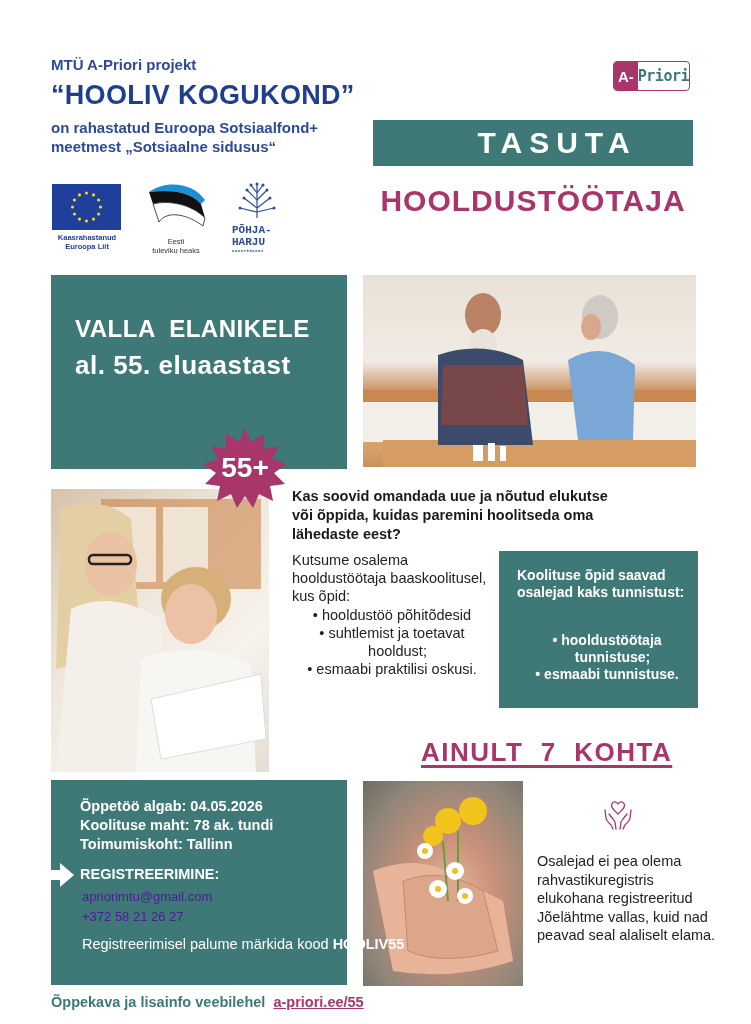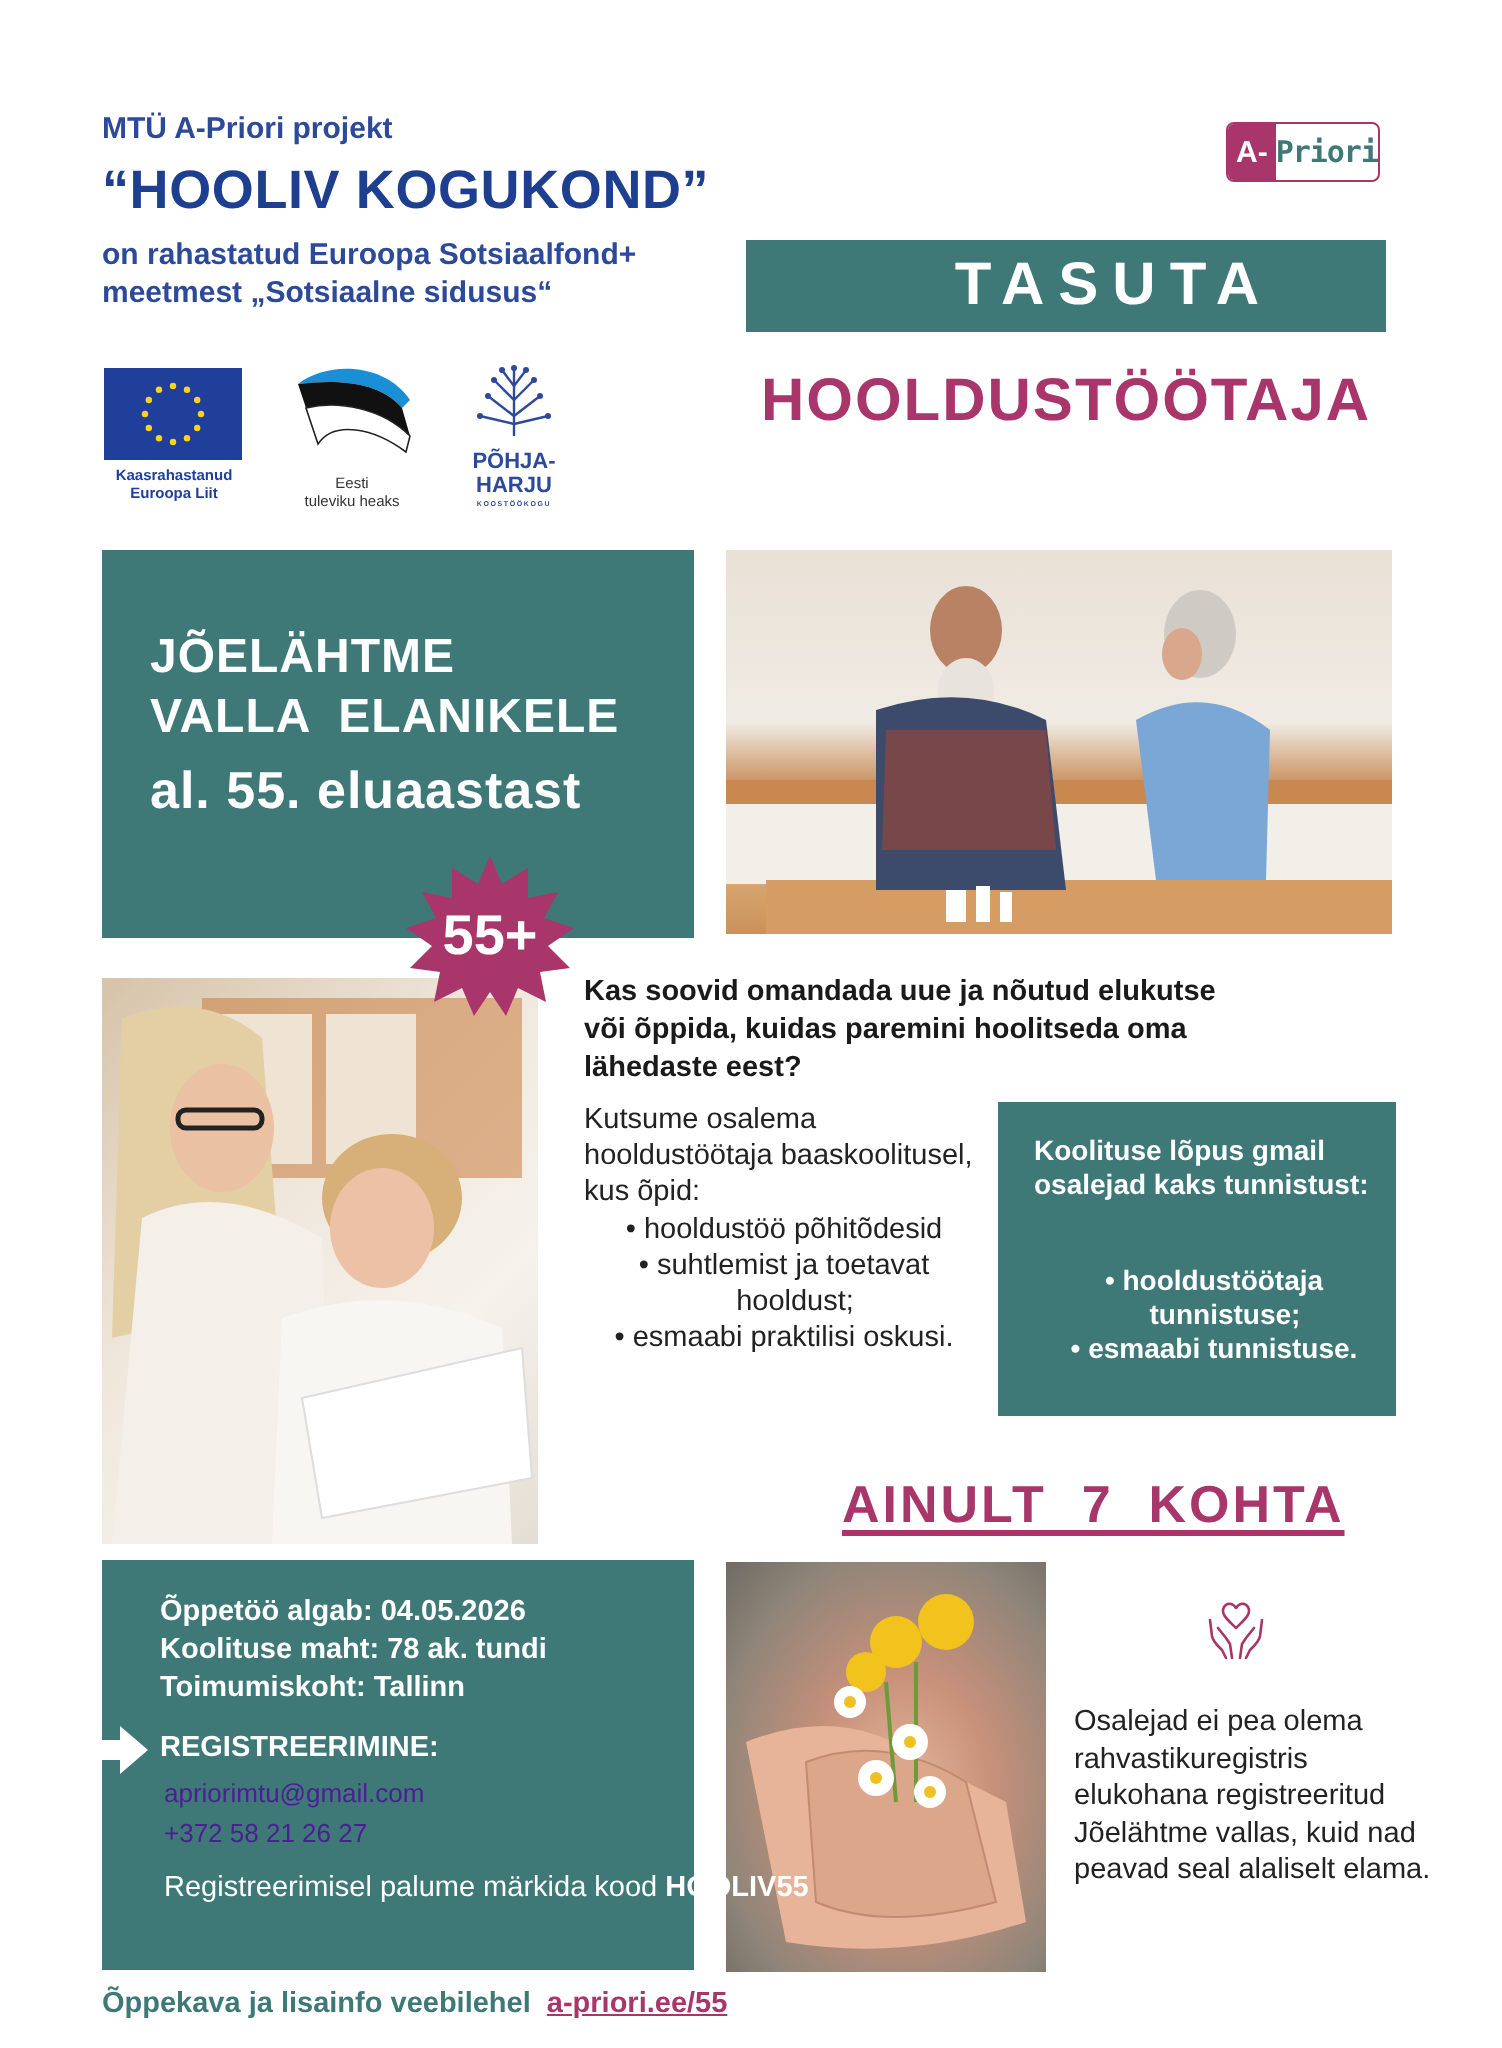--- a/index.html
+++ b/index.html
@@ -140,40 +140,39 @@
         <circle cx="12" cy="18" r="1.5"></circle>
         <circle cx="38" cy="18" r="1.5"></circle>
       <circle cx="15" cy="10" r="1.5"></circle>
         <circle cx="35" cy="10" r="1.5"></circle>
         <circle cx="8" cy="28" r="1.5"></circle>
       <circle cx="42" cy="28" r="1.5"></circle>
         <circle cx="19" cy="5" r="1.5"></circle>
         <circle cx="31" cy="5" r="1.5"></circle>
     </g>
   </svg>
-  <div style="text-align:center;color:#2d4a9a;font-weight:bold;font-size:11px;line-height:12px;">
+  <div style="text-align:left;color:#2d4a9a;font-weight:bold;font-size:11px;line-height:12px;font-family:Liberation Mono, monospace;">
     <div>PÕHJA-</div>
     <div>HARJU</div>
     <div style="font-size:3.5px;letter-spacing:0.8px;line-height:6px;">KOOSTÖÖKOGU</div>
   </div>
 </div>
 
 <div class="abs apriori">
   <span class="a">A-</span>
   <span class="p">Priori</span>
 </div>
 
 <div class="abs tasuta">TASUTA</div>
 <div class="abs course-title">
   <div>HOOLDUSTÖÖTAJA</div>
 </div>
 
 <div class="abs target-box"></div>
 <div class="abs target-text">
-  <div>JÕELÄHTME</div>
   <div style="white-space:pre;">VALLA  ELANIKELE</div>
   <div class="target-age">al. 55. eluaastast</div>
 </div>
 
 <div class="abs photo photo1">
   <svg width="333" height="192" viewBox="0 0 333 192">
     <rect x="0" y="115" width="333" height="12" fill="#c8884f"></rect>
     <rect x="0" y="127" width="333" height="40" fill="#f2eee8"></rect>
     <rect x="20" y="165" width="313" height="27" fill="#d59c63"></rect>
     <ellipse cx="120" cy="40" rx="18" ry="22" fill="#b98264"></ellipse>
@@ -234,21 +233,21 @@
 
 <div class="abs question">Kas soovid omandada uue ja nõutud elukutse või õppida, kuidas paremini hoolitseda oma lähedaste eest?</div>
 <div class="abs body-text">Kutsume osalema hooldustöötaja baaskoolitusel, kus õpid:</div>
 <ul class="abs bullets">
   <li>hooldustöö põhitõdesid</li>
   <li>suhtlemist ja toetavat hooldust;</li>
   <li>esmaabi praktilisi oskusi.</li>
 </ul>
 
 <div class="abs cert-box"></div>
-<div class="abs cert-title">Koolituse lõpus gmail osalejad kaks tunnistust:</div>
+<div class="abs cert-title">Koolituse õpid saavad osalejad kaks tunnistust:</div>
 <ul class="abs cert-list">
   <li>hooldustöötaja tunnistuse;</li>
   <li>esmaabi tunnistuse.</li>
 </ul>
 
 <div class="abs spots" style="white-space:pre;">AINULT  7  KOHTA</div>
 
 <div class="abs info-box"></div>
 <div class="abs info-lines">
   <div>Õppetöö algab: 04.05.2026</div>

